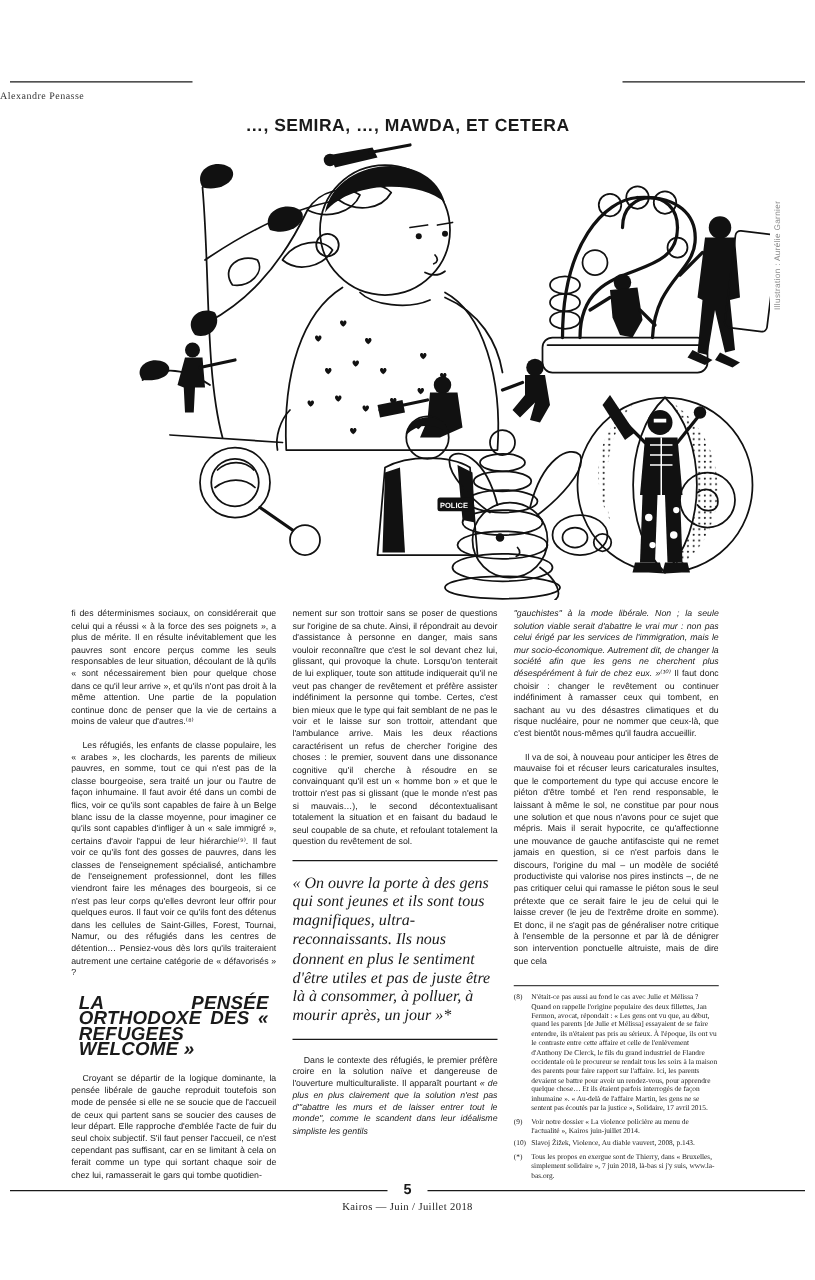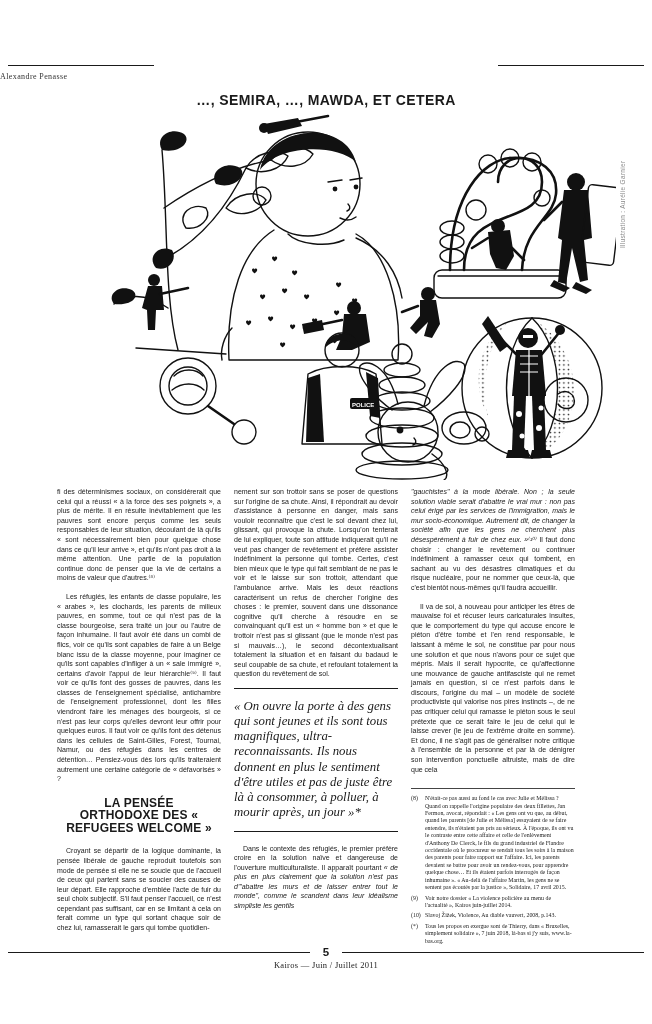--- a/index.html
+++ b/index.html
@@ -17,22 +17,22 @@
   .credit{position:absolute;top:88px;right:26px;height:160px;
           writing-mode:vertical-rl;transform:rotate(180deg);
           font-size:6.5px;color:#8a8a8a;letter-spacing:.3px;}
   
   .illo{position:absolute;top:98px;left:36px;width:580px;height:382px;}
   
   .cols{position:absolute;top:487px;left:57px;width:518px;display:flex;gap:13px;}
   .col{flex:1;font-size:7px;line-height:9.6px;text-align:justify;}
   .col p{margin:0 0 9px 0;}
   .ind{text-indent:9px;}
-  .subhead{margin:13px 6px 12px 6px;text-align:center;font-size:12px;font-weight:700;
-           line-height:12.5px;letter-spacing:.2px;}
+  .subhead{margin:13px 6px 12px 6px;font-size:15px;font-weight:700;
+           line-height:12.5px;letter-spacing:.2px;font-style:italic;}
   .qrule{height:1px;background:#1a1a1a;border:none;margin:4px 0 10px 0;}
   .qrule.bottom{margin:10px 0 12px 0;}
   .pullquote{font-family:"Liberation Serif","DejaVu Serif",serif;font-style:italic;
              font-size:12.8px;line-height:15.2px;text-align:left;margin:0 0 0 0;}
   .it{font-style:italic;}
   .fnrule{height:1px;background:#444;border:none;margin:14px 0 6px 0;width:100%;}
   .footnotes{font-family:"Liberation Serif","DejaVu Serif",serif;font-size:5.9px;line-height:7.4px;
              color:#222;text-align:left;}
   .fn{display:flex;margin-bottom:3px;}
   .fn-num{flex:0 0 14px;}
@@ -285,15 +285,15 @@
           <span class="fn-text">Tous les propos en exergue sont de Thierry, dans « Bruxelles, simplement solidaire », 7 juin 2018, là-bas si j'y suis, www.la-bas.org.</span>
         </div>
       </div>
     </div>
 
   </div>
 
   <div class="rule-foot left"></div>
   <div class="rule-foot right"></div>
   <div class="pagenum">5</div>
-  <div class="issue">Kairos — Juin / Juillet 2011</div>
+  <div class="issue">Kairos — Juin / Juillet 2018</div>
 
 </div>
 
 </body></html>

